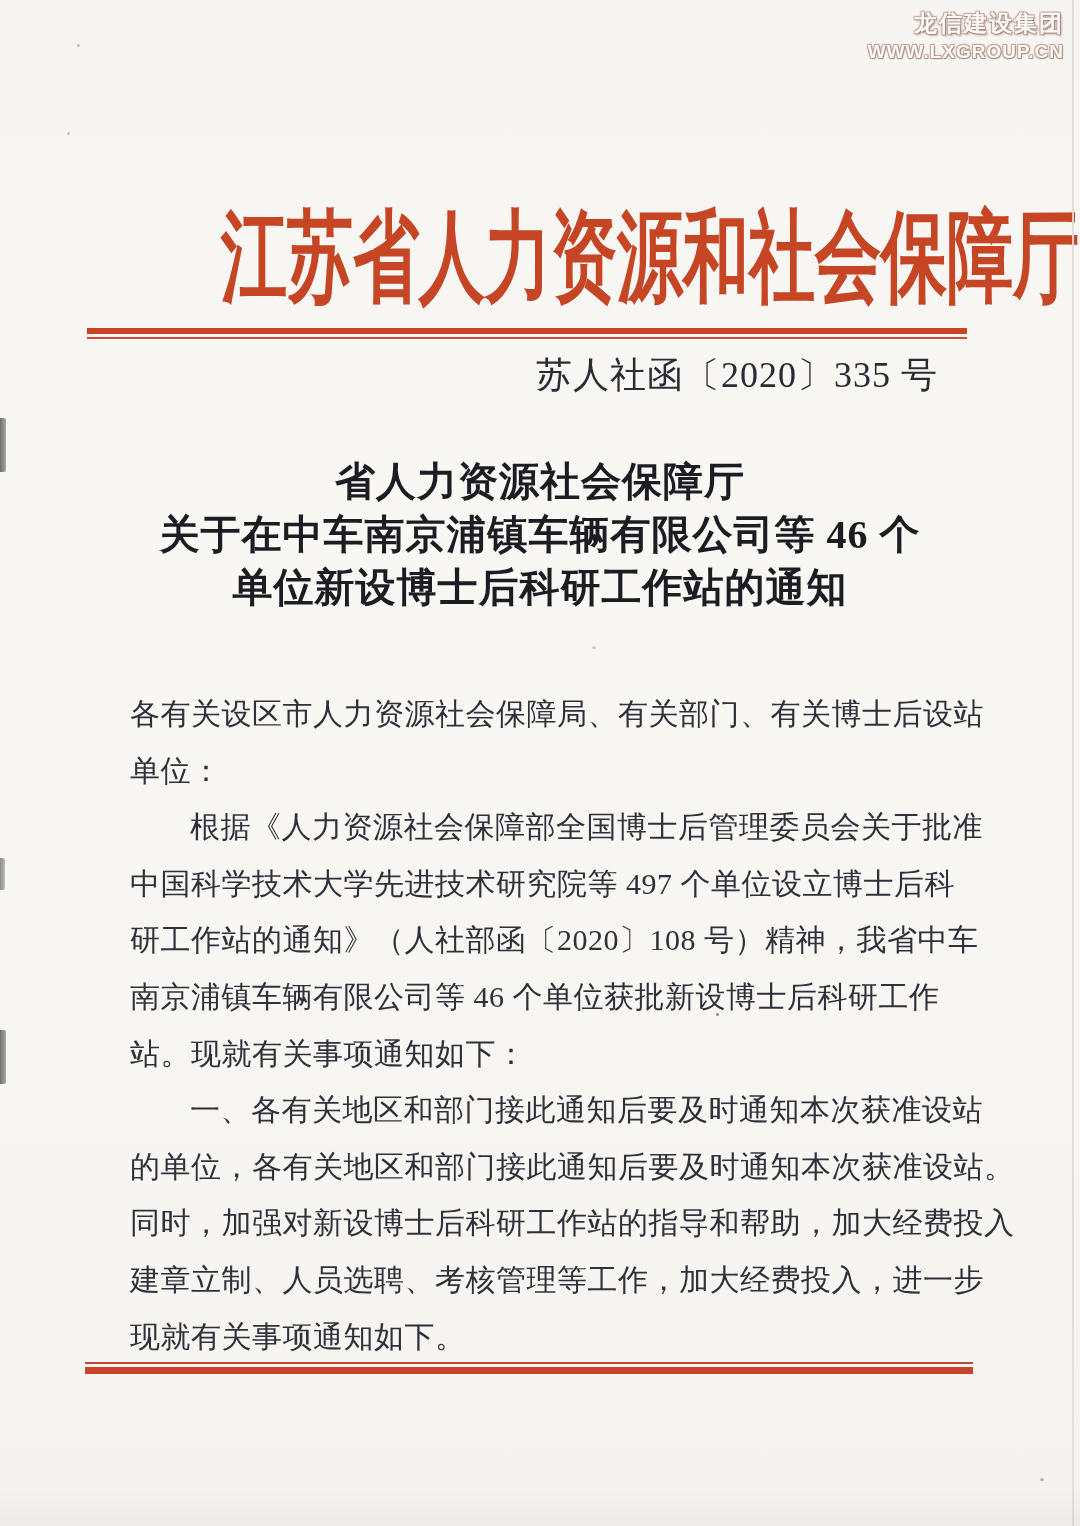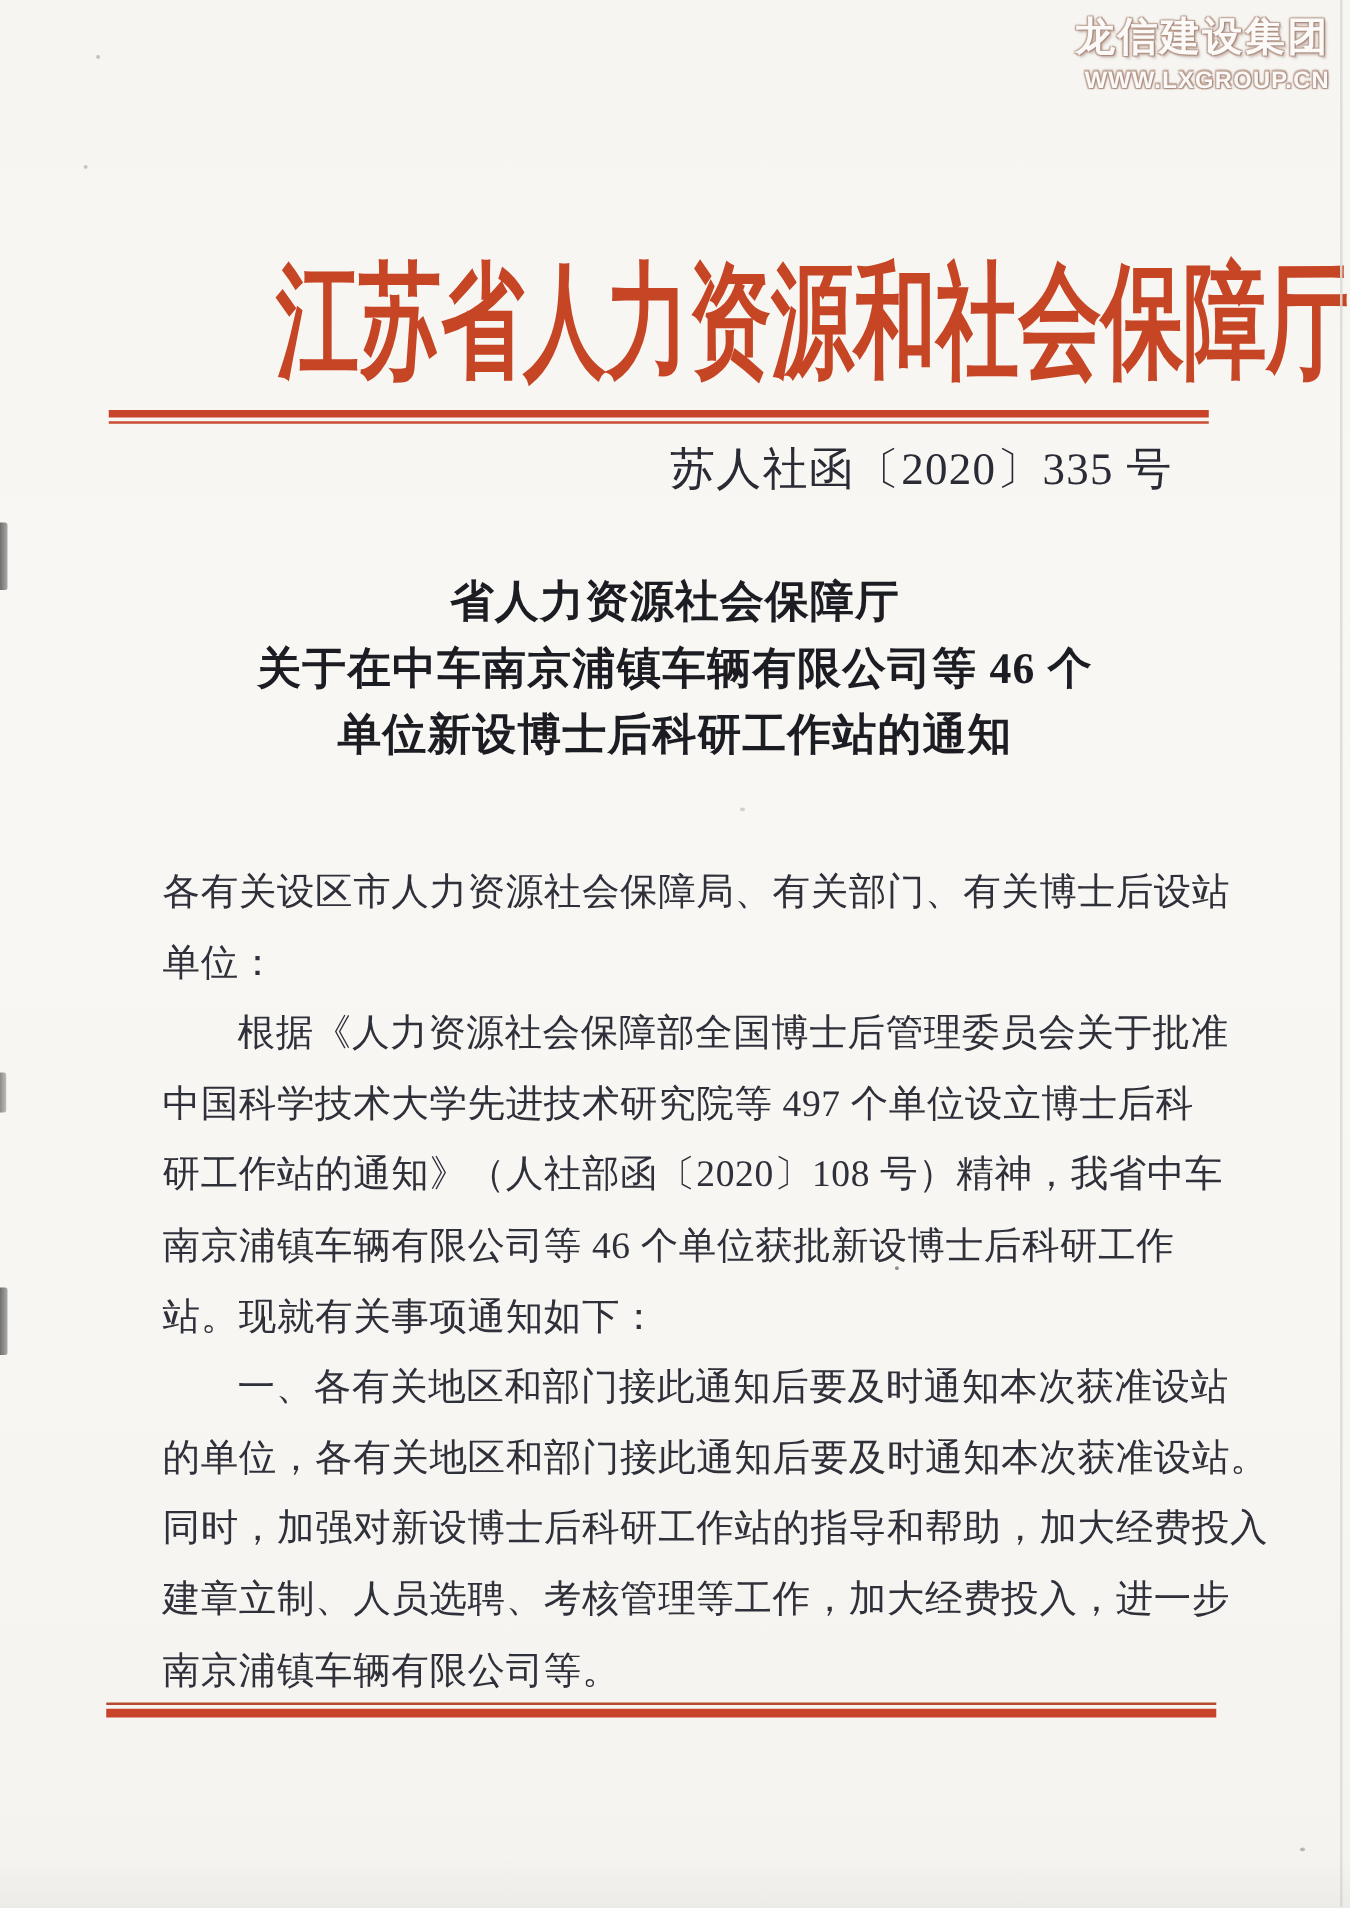--- a/index.html
+++ b/index.html
@@ -18,21 +18,21 @@
   .watermark {
     position: absolute;
     top: 8px;
     right: 16px;
     text-align: right;
     font-family: "Liberation Sans", "DejaVu Sans", sans-serif;
     font-weight: bold;
     user-select: none;
   }
   .watermark .company {
-    font-size: 32px;
+    font-size: 23px;
     letter-spacing: 2px;
     color: #fbfaf8;
     text-shadow:
       1px 1px 1px #a8897b,
       -1px -1px 1px #c4ab9f,
       1px -1px 1px #b89c8e,
       -1px 1px 1px #b89c8e,
       2px 2px 2px rgba(150,110,95,0.35);
   }
   .watermark .website {
@@ -98,21 +98,21 @@
     letter-spacing: 1px;
   }
 
   
   .title {
     position: absolute;
     top: 455px;
     left: 0;
     width: 100%;
     text-align: center;
-    font-size: 35px;
+    font-size: 40px;
     line-height: 53px;
     font-weight: bold;
     color: #1c1c23;
     letter-spacing: 1px;
   }
 
   
   .body-text {
     position: absolute;
     top: 686px;
@@ -210,21 +210,21 @@
     <div class="line">单位：</div>
     <div class="line indent">根据《人力资源社会保障部全国博士后管理委员会关于批准</div>
     <div class="line">中国科学技术大学先进技术研究院等 497 个单位设立博士后科</div>
     <div class="line">研工作站的通知》（人社部函〔2020〕108 号）精神，我省中车</div>
     <div class="line">南京浦镇车辆有限公司等 46 个单位获批新设博士后科研工作</div>
     <div class="line">站。现就有关事项通知如下：</div>
     <div class="line indent">一、各有关地区和部门接此通知后要及时通知本次获准设站</div>
     <div class="line">的单位，各有关地区和部门接此通知后要及时通知本次获准设站。</div>
     <div class="line">同时，加强对新设博士后科研工作站的指导和帮助，加大经费投入</div>
     <div class="line">建章立制、人员选聘、考核管理等工作，加大经费投入，进一步</div>
-    <div class="line">南京浦镇车辆有限公司等。</div>
+    <div class="line">现就有关事项通知如下。</div>
   </div>
 
   <div class="rule-bottom-thin"></div>
   <div class="rule-bottom-thick"></div>
 
   <div class="edge-mark m1"></div>
   <div class="edge-mark m2"></div>
   <div class="edge-mark m3"></div>
   <div class="scan-edge-right"></div>
   <div class="scan-shade-bottom"></div>

